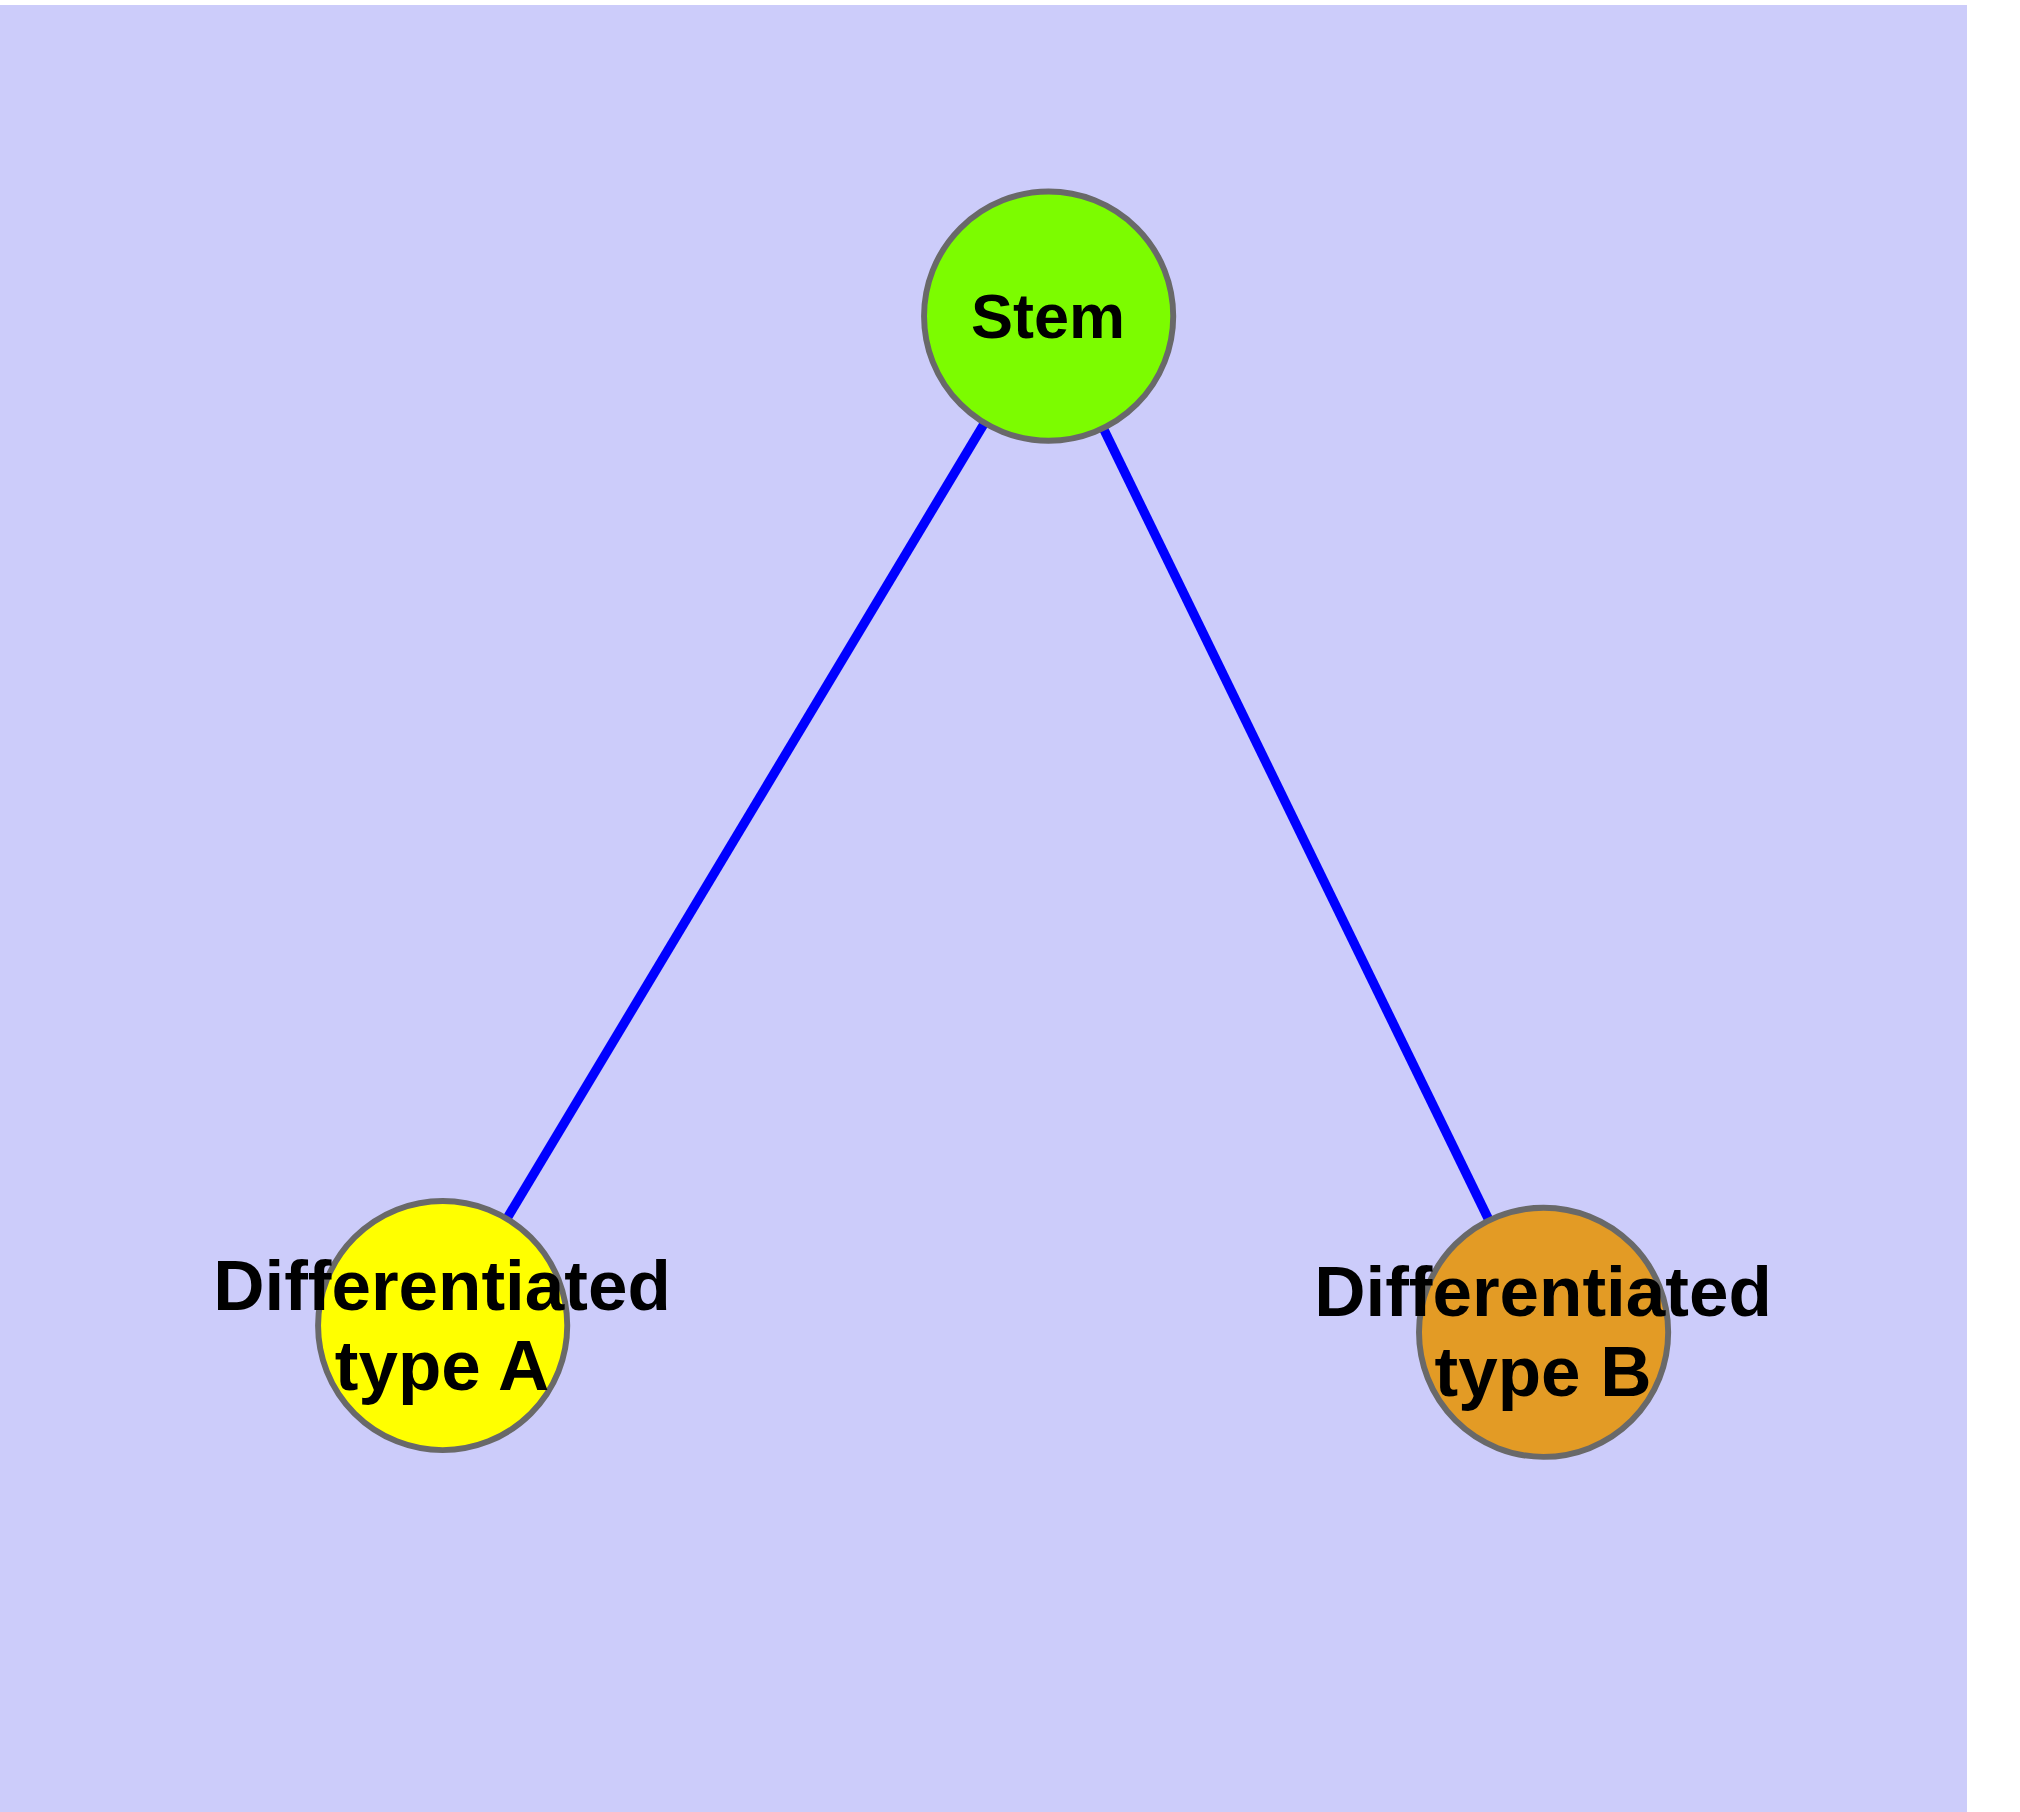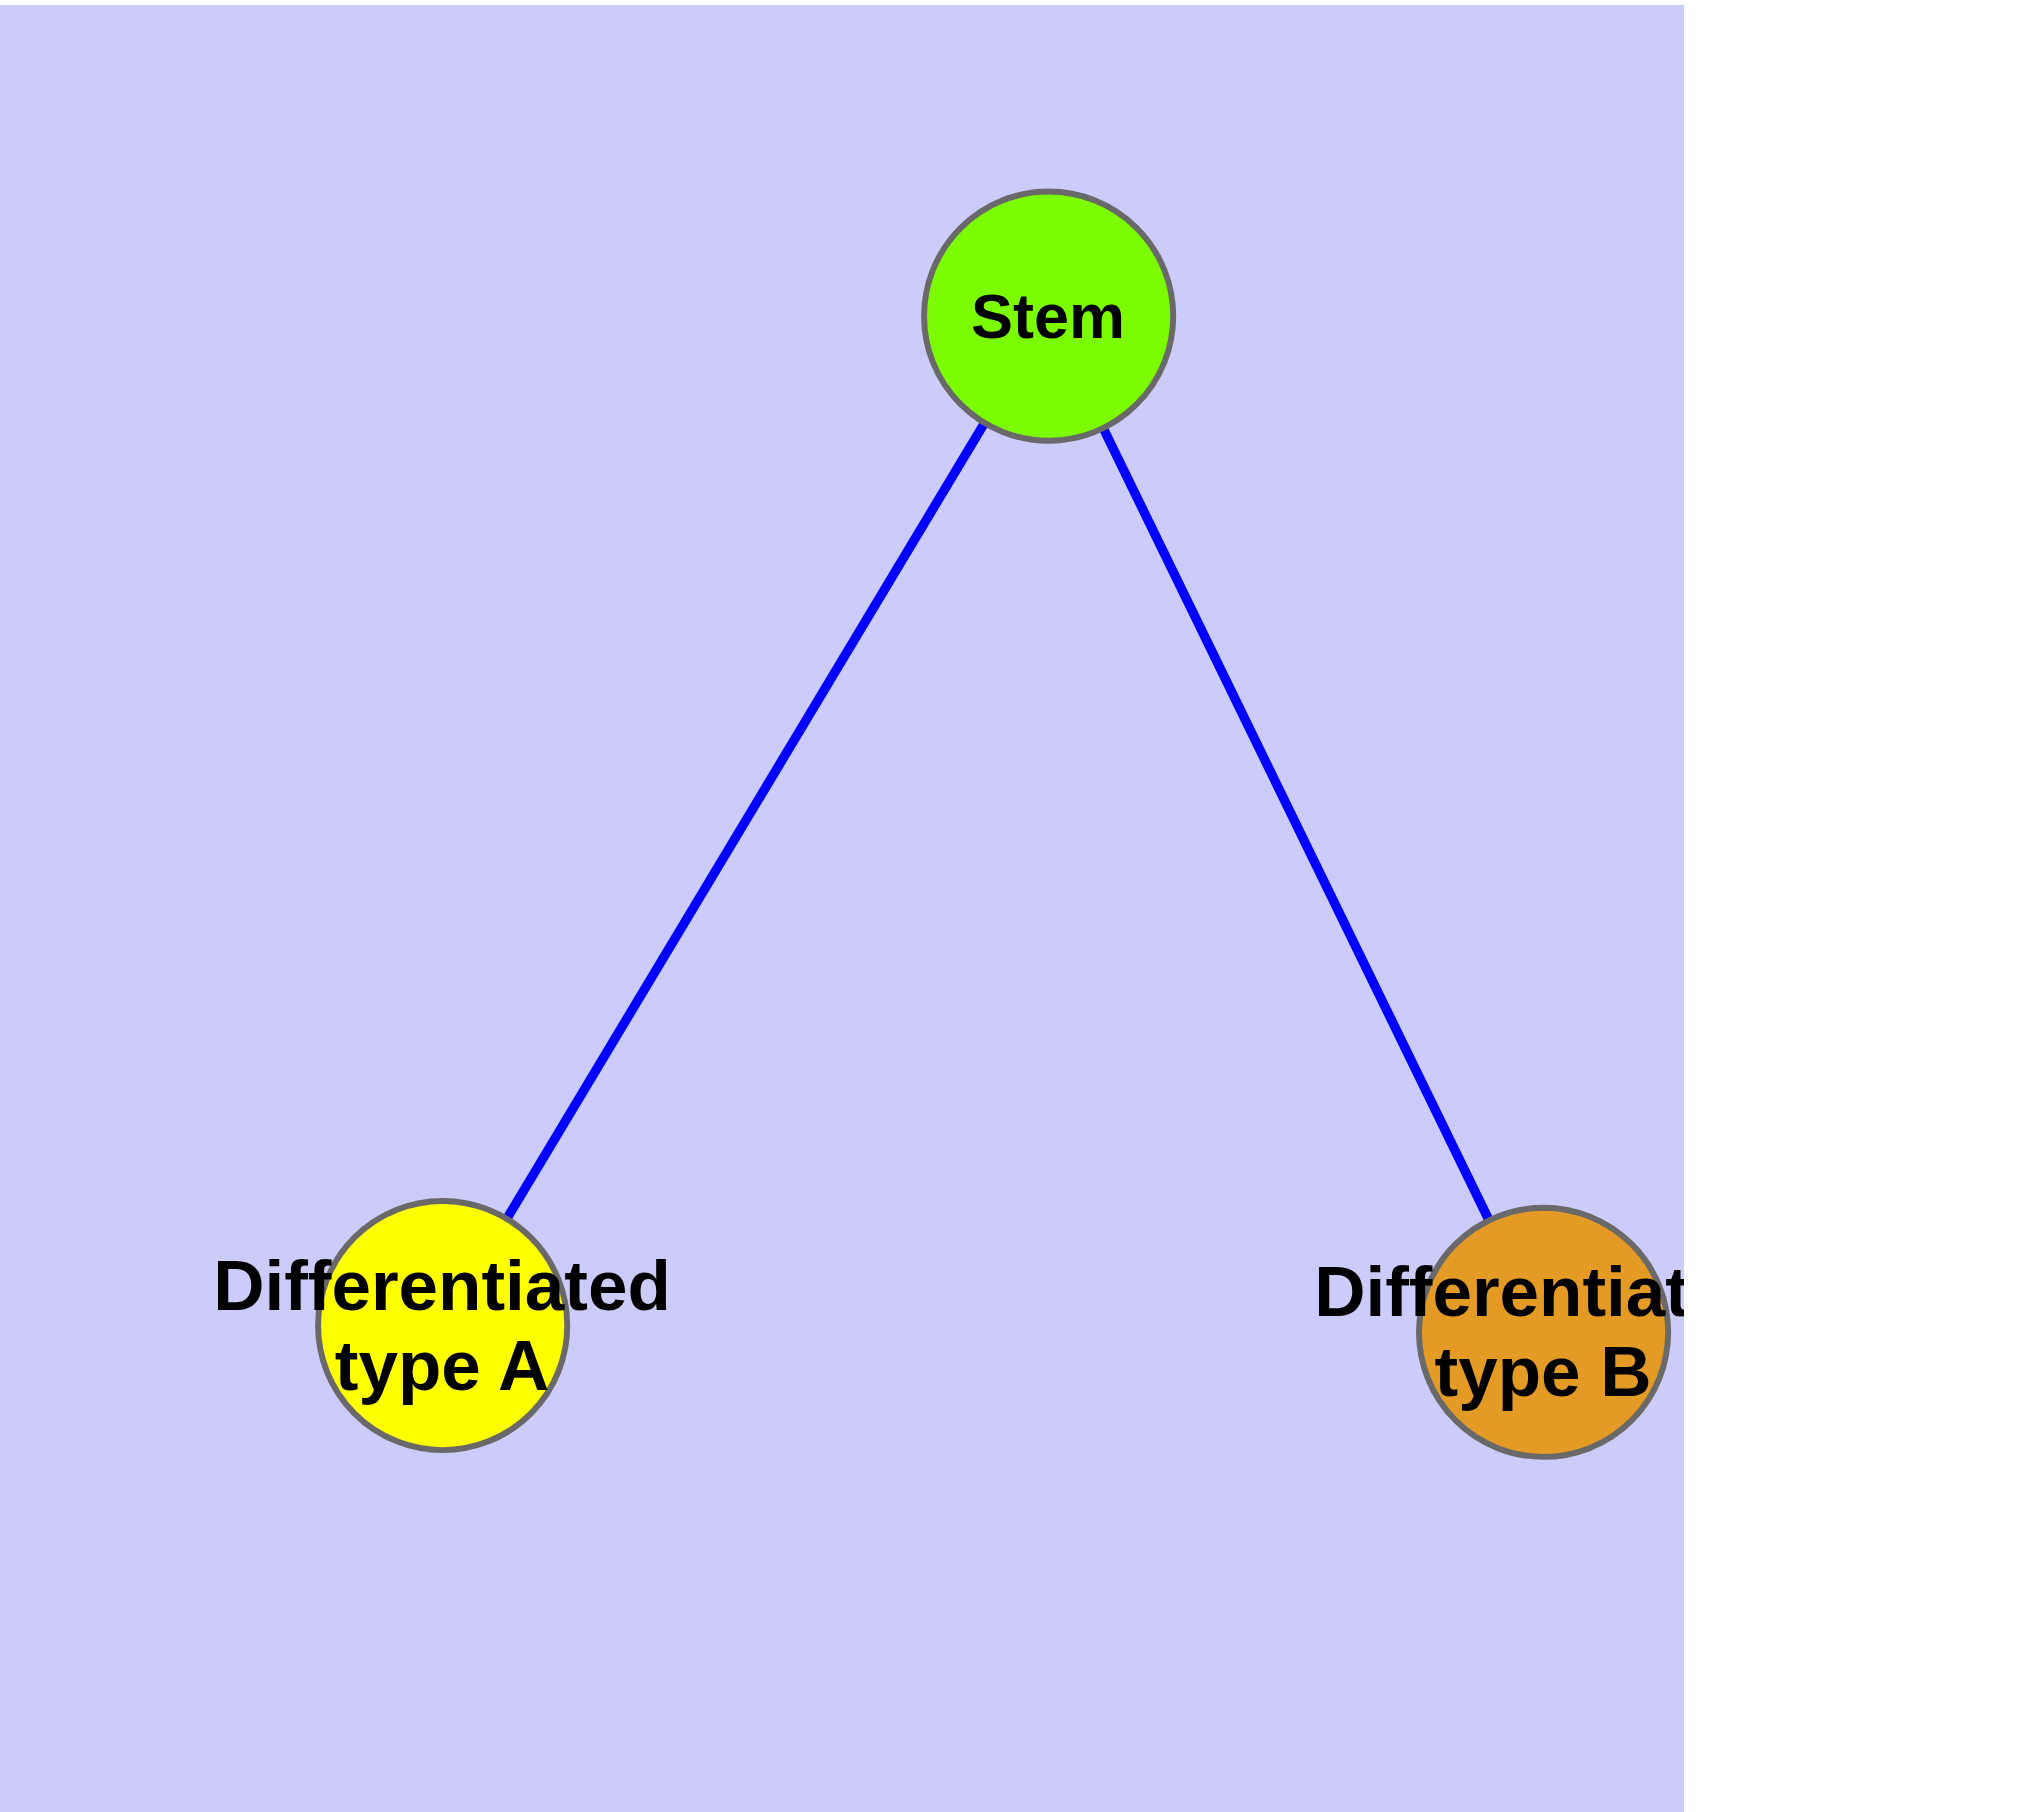--- a/index.html
+++ b/index.html
@@ -2,21 +2,21 @@
 <html style="font-size:13.6px"><head>
 <meta charset="utf-8">
 <style>
   html, body {
     margin: 0;
     padding: 0;
     background: #ffffff;
   }
   #stage {
     position: relative;
-    width: 1684px;
+    width: 1967px;
     height: 1812px;
     overflow: hidden;
     font-family: "Liberation Sans", sans-serif;
   }
   #canvas-bg {
     position: absolute;
     left: 0;
     top: 5.1px;
     width: 2021px;
     height: 1807px;

